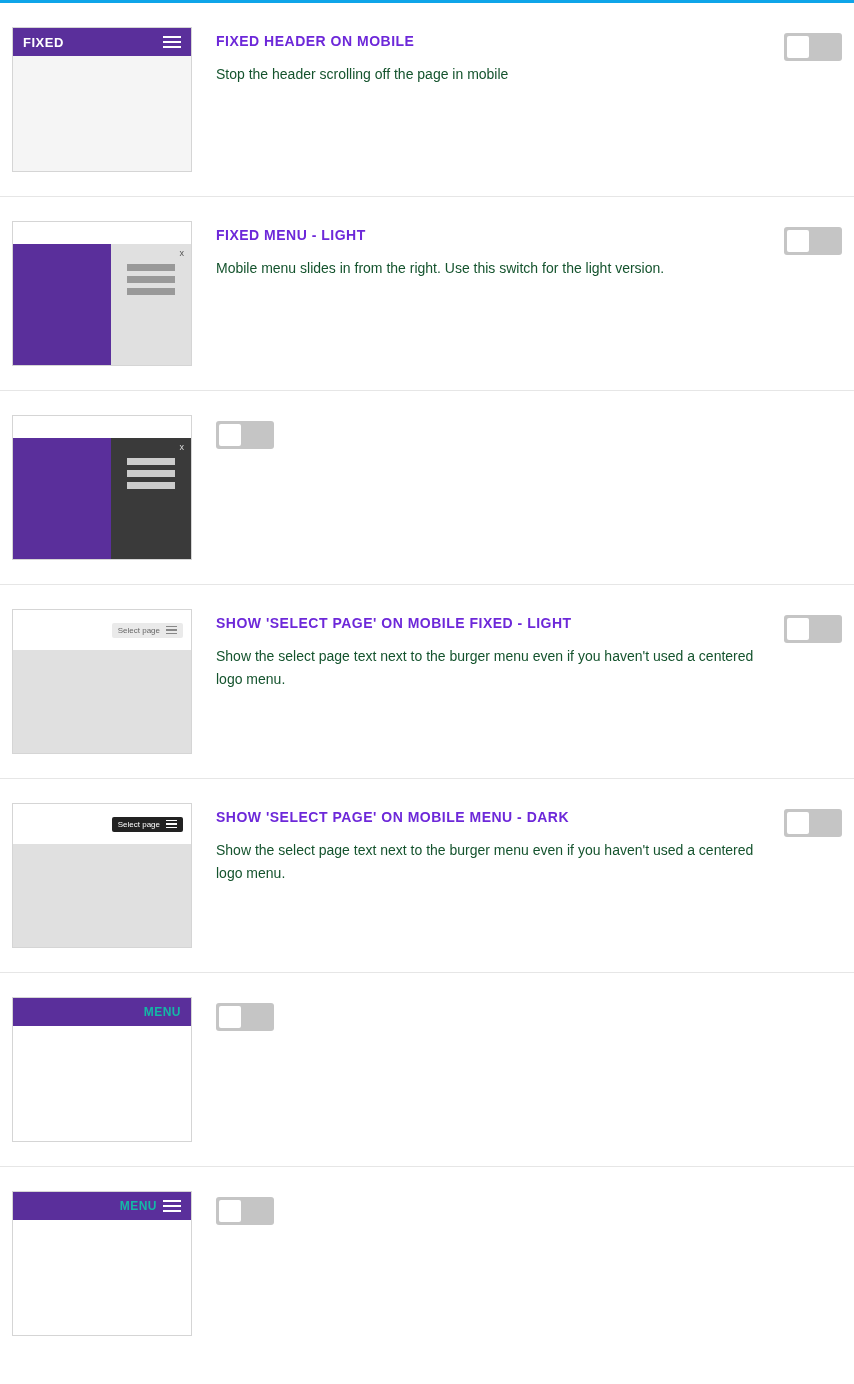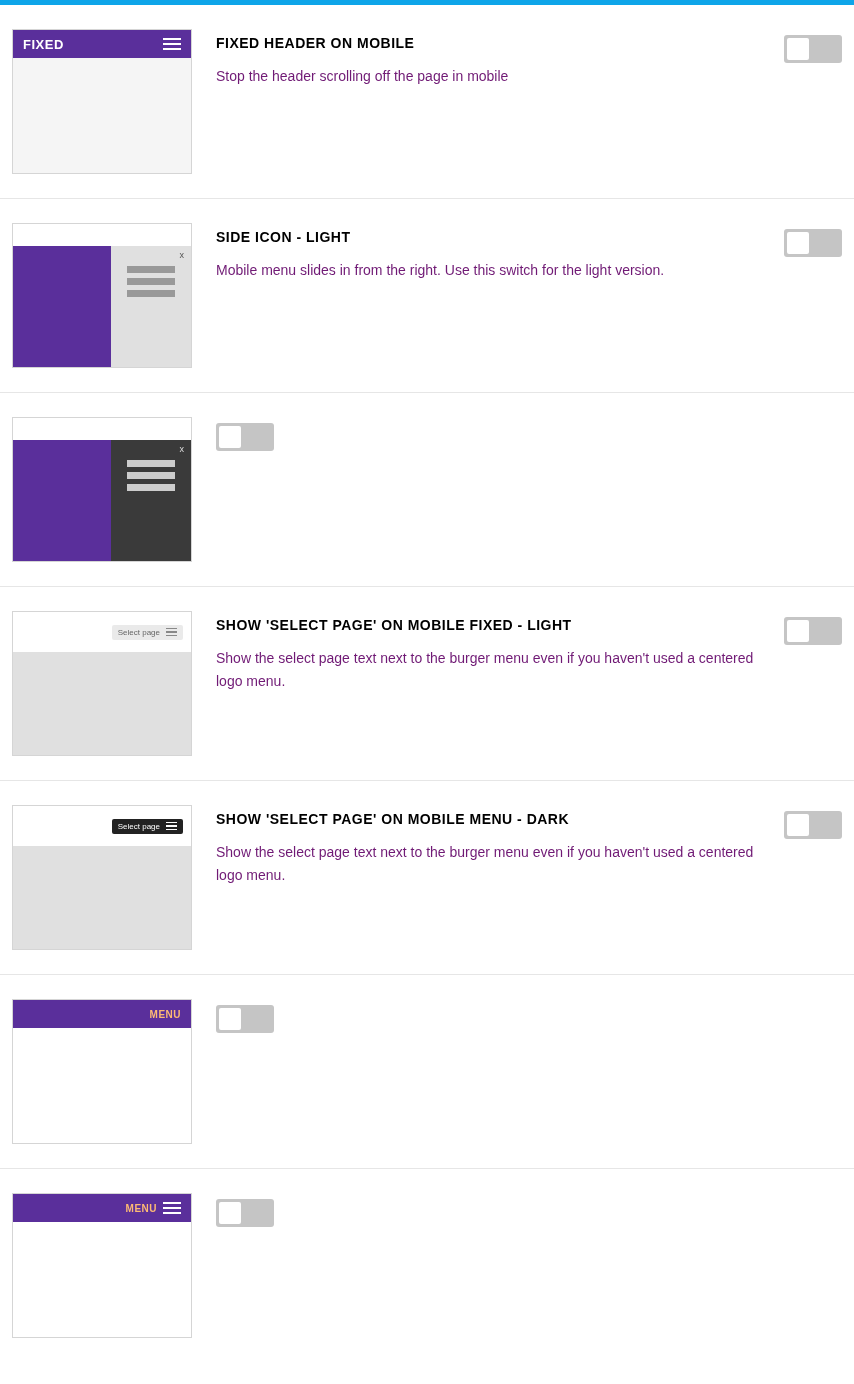--- a/index.html
+++ b/index.html
@@ -9,21 +9,21 @@
     width: 854px;
     color: #333;
   }
   .option-row {
     display: flex;
     align-items: flex-start;
     padding: 24px 12px 24px 12px;
     border-top: 1px solid #e6e6e6;
     gap: 24px;
   }
-  .option-row:first-child { border-top: 5px solid #0ea5e9; }
+  .option-row:first-child { border-top: 3px solid #0ea5e9; }
   .thumb {
     width: 180px;
     height: 145px;
     border: 1px solid #d5d5d5;
     flex-shrink: 0;
     background: #f5f5f5;
     position: relative;
     overflow: hidden;
   }
   .thumb-header-purple {
@@ -75,26 +75,26 @@
   }
   .hamburger.small-white { gap: 2px; }
   .option-content {
     flex: 1;
     padding-top: 6px;
   }
   .option-title {
     font-weight: 700;
     font-size: 14px;
     letter-spacing: 0.5px;
-    color: #000000;
+    color: #6d28d9;
     margin-bottom: 14px;
   }
   .option-desc {
     font-size: 14px;
-    color: #701a75;
+    color: #14532d;
     line-height: 1.65;
   }
   .toggle {
     width: 58px;
     height: 28px;
     background: #c5c5c5;
     border-radius: 3px;
     flex-shrink: 0;
     position: relative;
     margin-top: 6px;
@@ -164,23 +164,23 @@
     height: 40px;
     background: #fff;
     width: 100%;
     display: flex;
     justify-content: flex-end;
     align-items: center;
     padding-right: 8px;
   }
   
   .menu-label {
-    color: #fdba74;
+    color: #14b8a6;
     font-weight: 700;
-    font-size: 10px;
+    font-size: 12px;
     letter-spacing: 0.5px;
   }
   .thumb-header-purple.right {
     justify-content: flex-end;
     gap: 6px;
   }
 </style>
 </head>
 <body>
 
@@ -211,21 +211,21 @@
       <div class="side-left"></div>
       <div class="side-right light">
         <span class="side-close">x</span>
         <div class="side-line"></div>
         <div class="side-line"></div>
         <div class="side-line"></div>
       </div>
     </div>
   </div>
   <div class="option-content">
-    <div class="option-title">SIDE ICON - LIGHT</div>
+    <div class="option-title">FIXED MENU - LIGHT</div>
     <div class="option-desc">Mobile menu slides in from the right. Use this switch for the light version.</div>
   </div>
   <div class="toggle">
       <div class="toggle-knob"></div>
     </div>
 </div>
 
 <div class="option-row">
   <div class="thumb">
     <div class="thumb-header-white"></div>

